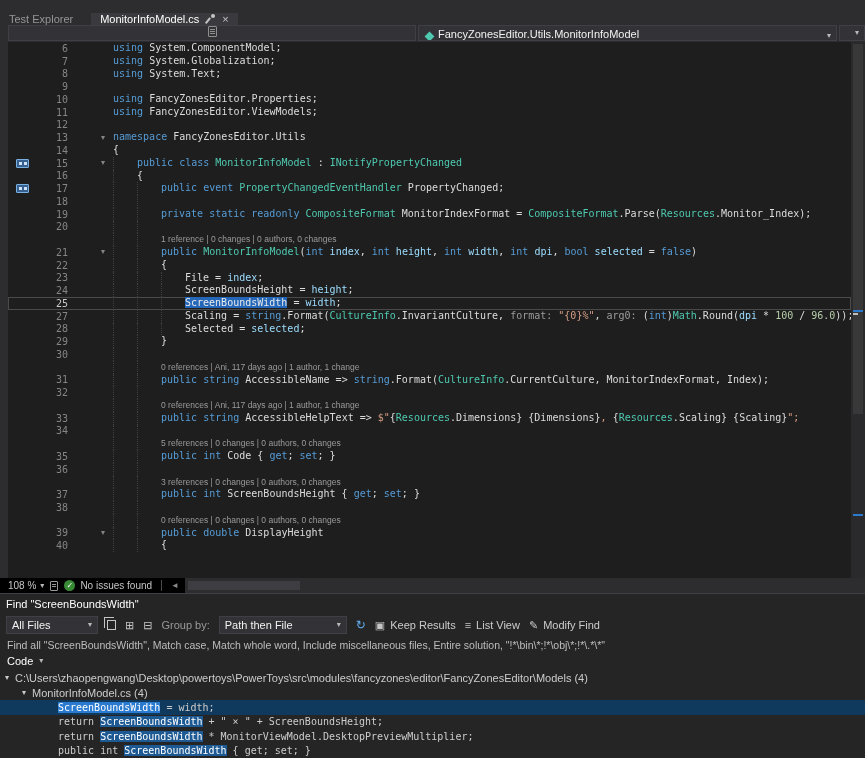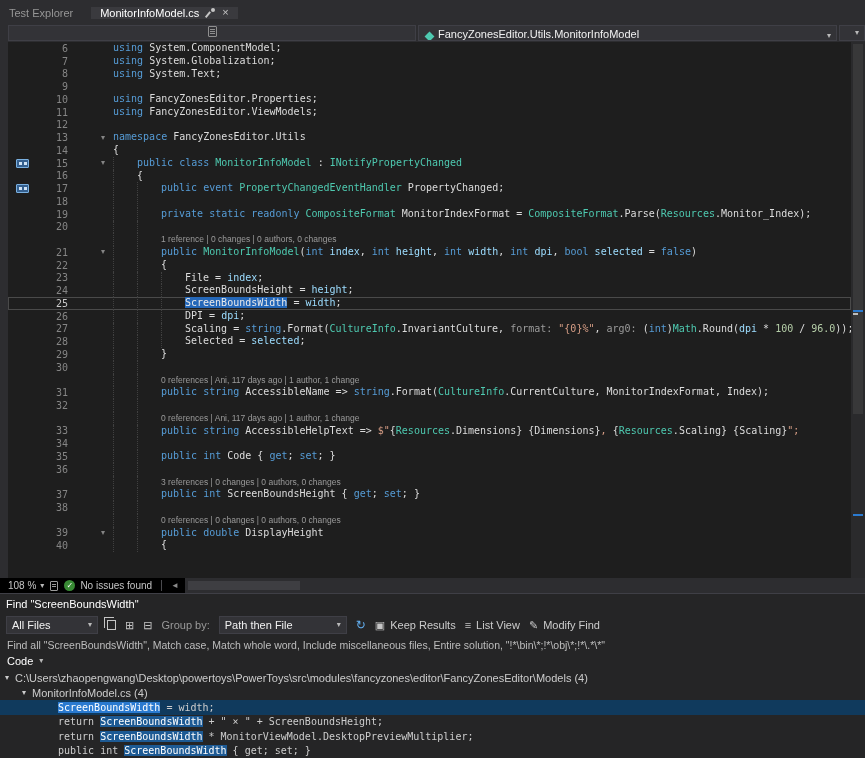--- a/index.html
+++ b/index.html
@@ -5,21 +5,21 @@
   * { box-sizing: border-box; }
   html,body { margin:0; padding:0; }
   body {
     width:865px; height:758px; overflow:hidden;
     background:#252526; font-family:"Liberation Sans", sans-serif;
     -webkit-font-smoothing:antialiased;
   }
   .app { width:865px; height:758px; display:flex; flex-direction:column; background:#2d2d30; }
 
   
-  .tabrow { height:25px; flex:0 0 auto; background:#2d2d30; display:flex; align-items:center; }
+  .tabrow { height:25px; flex:0 0 auto; background:#2d2d30; display:flex; align-items:flex-end; }
   .tab { display:flex; align-items:center; gap:7px; padding:0 9px; font-size:11px; color:#969696; }
   .tab.active { background:#3a3a3e; color:#ffffff; margin-left:9px; }
   .pin { position:relative; width:9px; height:10px; display:inline-block; }
   .pin::before { content:""; position:absolute; top:0; right:0; width:4px; height:4px; background:#c5c5c5; border-radius:50%; }
   .pin::after { content:""; position:absolute; bottom:0; left:1px; width:1.5px; height:7px; background:#c5c5c5; transform:rotate(40deg); }
   .closex { color:#c5c5c5; font-size:11px; line-height:1; }
 
   
   .navbar { height:17px; flex:0 0 auto; background:#2d2d30; display:flex; gap:2px; padding:0 0 1px 8px; }
   .combo { background:#333337; border:1px solid #3f3f46; display:flex; align-items:center; gap:5px; font-size:11px; color:#f1f1f1; padding:0 5px; white-space:nowrap; overflow:hidden; }
@@ -265,26 +265,20 @@
           <div class="ccode"><span class="iguide"></span><span class="iguide"></span><span class="iguide"></span><span class="tk-pl">ScreenBoundsHeight = </span><span class="tk-pr">height</span><span class="tk-pl">;</span></div>
         </div>
         <div class="crow current">
           <div class="glyphcell"></div>
           <div class="lnum">25</div>
           <div class="foldcell"></div>
           <div class="ccode"><span class="iguide"></span><span class="iguide"></span><span class="iguide"></span><span class="tk-sel">ScreenBoundsWidth</span><span class="tk-pl"> = </span><span class="tk-pr">width</span><span class="tk-pl">;</span></div>
         </div>
         <div class="crow">
           <div class="glyphcell"></div>
-          <div class="lnum">26</div>
-          <div class="foldcell"></div>
-          <div class="ccode"><span class="iguide"></span><span class="iguide"></span><span class="iguide"></span><span class="tk-pl">DPI = </span><span class="tk-pr">dpi</span><span class="tk-pl">;</span></div>
-        </div>
-        <div class="crow">
-          <div class="glyphcell"></div>
           <div class="lnum">27</div>
           <div class="foldcell"></div>
           <div class="ccode"><span class="iguide"></span><span class="iguide"></span><span class="iguide"></span><span class="tk-pl">Scaling = </span><span class="tk-kw">string</span><span class="tk-pl">.Format(</span><span class="tk-ty">CultureInfo</span><span class="tk-pl">.InvariantCulture, </span><span class="tk-lb">format:</span><span class="tk-pl"> </span><span class="tk-st">"{0}%"</span><span class="tk-pl">, </span><span class="tk-lb">arg0:</span><span class="tk-pl"> (</span><span class="tk-kw">int</span><span class="tk-pl">)</span><span class="tk-ty">Math</span><span class="tk-pl">.Round(</span><span class="tk-pr">dpi</span><span class="tk-pl"> * </span><span class="tk-nm">100</span><span class="tk-pl"> / </span><span class="tk-nm">96.0</span><span class="tk-pl">));</span></div>
         </div>
         <div class="crow">
           <div class="glyphcell"></div>
           <div class="lnum">28</div>
           <div class="foldcell"></div>
           <div class="ccode"><span class="iguide"></span><span class="iguide"></span><span class="iguide"></span><span class="tk-pl">Selected = </span><span class="tk-pr">selected</span><span class="tk-pl">;</span></div>
         </div>
@@ -328,20 +322,26 @@
           <div class="glyphcell"></div>
           <div class="lnum">33</div>
           <div class="foldcell"></div>
           <div class="ccode"><span class="iguide"></span><span class="iguide"></span><span class="tk-kw">public string </span><span class="tk-pl">AccessibleHelpText =&gt; </span><span class="tk-st">$"</span><span class="tk-pl">{</span><span class="tk-ty">Resources</span><span class="tk-pl">.Dimensions</span><span class="tk-pl">}</span><span class="tk-st"> </span><span class="tk-pl">{</span><span class="tk-pl">Dimensions</span><span class="tk-pl">}</span><span class="tk-st">, </span><span class="tk-pl">{</span><span class="tk-ty">Resources</span><span class="tk-pl">.Scaling</span><span class="tk-pl">}</span><span class="tk-st"> </span><span class="tk-pl">{</span><span class="tk-pl">Scaling</span><span class="tk-pl">}</span><span class="tk-st">";</span></div>
         </div>
         <div class="crow">
           <div class="glyphcell"></div>
           <div class="lnum">34</div>
           <div class="foldcell"></div>
           <div class="ccode"><span class="iguide"></span><span class="iguide"></span></div>
+        </div>
+        <div class="crow lensrow">
+          <div class="glyphcell"></div>
+          <div class="lnum"></div>
+          <div class="foldcell"></div>
+          <div class="ccode"><span class="iguide"></span><span class="iguide"></span><span class="tk-ln">5 references | 0 changes | 0 authors, 0 changes</span></div>
         </div>
         <div class="crow">
           <div class="glyphcell"></div>
           <div class="lnum">35</div>
           <div class="foldcell"></div>
           <div class="ccode"><span class="iguide"></span><span class="iguide"></span><span class="tk-kw">public int </span><span class="tk-pl">Code { </span><span class="tk-kw">get</span><span class="tk-pl">; </span><span class="tk-kw">set</span><span class="tk-pl">; }</span></div>
         </div>
         <div class="crow">
           <div class="glyphcell"></div>
           <div class="lnum">36</div>

